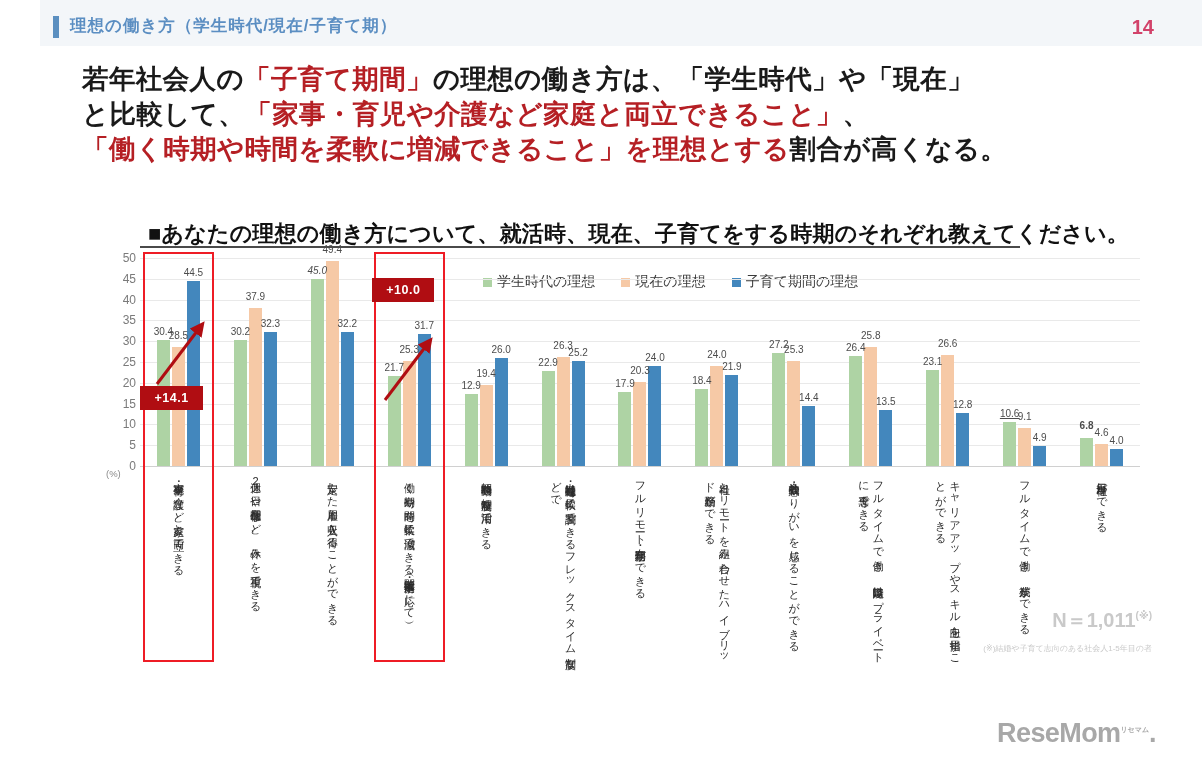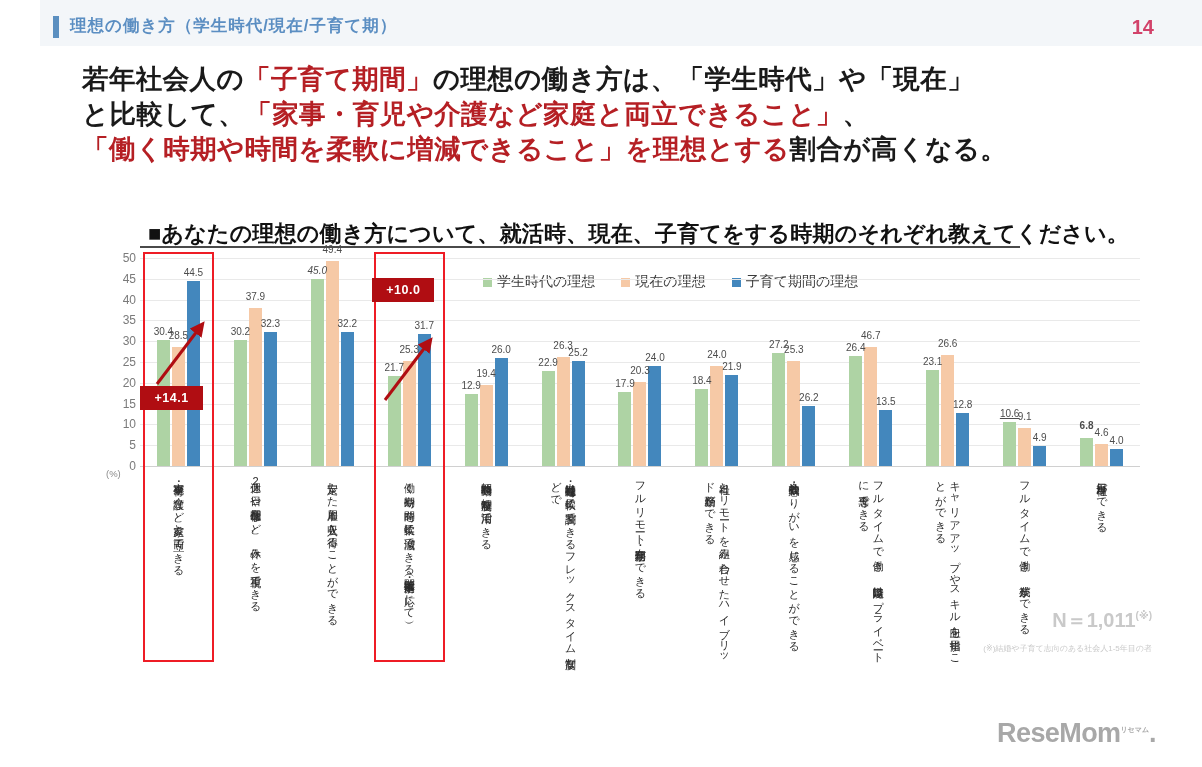--- a/index.html
+++ b/index.html
@@ -303,30 +303,30 @@
       <div class="vlabel" style="left: 591.923px; top: 102.896px;">21.9</div>
       <div class="group" style="left: 615.385px; width: 76.9231px;">
         <div class="bars">
           <div class="bar s0" title="学生時代の理想: 27.2" style="height: 113.152px;"></div>
           <div class="bar s1" title="現在の理想: 25.3" style="height: 105.248px;"></div>
           <div class="bar s2" title="子育て期間の理想: 14.4" style="height: 59.904px;"></div>
         </div>
       </div>
       <div class="vlabel" style="left: 638.846px; top: 80.848px;">27.2</div>
       <div class="vlabel" style="left: 653.846px; top: 85.752px;">25.3</div>
-      <div class="vlabel" style="left: 668.846px; top: 134.096px;">26.2</div>
+      <div class="vlabel" style="left: 668.846px; top: 134.096px;">14.4</div>
       <div class="group" style="left: 692.308px; width: 76.9231px;">
         <div class="bars">
           <div class="bar s0" title="学生時代の理想: 26.4" style="height: 109.824px;"></div>
           <div class="bar s1" title="現在の理想: 28.7" style="height: 119.392px;"></div>
           <div class="bar s2" title="子育て期間の理想: 13.5" style="height: 56.16px;"></div>
         </div>
       </div>
       <div class="vlabel" style="left: 715.769px; top: 84.176px;">26.4</div>
-      <div class="vlabel" style="left: 730.769px; top: 71.608px;">46.7</div>
+      <div class="vlabel" style="left: 730.769px; top: 71.608px;">25.8</div>
       <div class="vlabel" style="left: 745.769px; top: 137.84px;">13.5</div>
       <div class="group" style="left: 769.231px; width: 76.9231px;">
         <div class="bars">
           <div class="bar s0" title="学生時代の理想: 23.1" style="height: 96.096px;"></div>
           <div class="bar s1" title="現在の理想: 26.6" style="height: 110.656px;"></div>
           <div class="bar s2" title="子育て期間の理想: 12.8" style="height: 53.248px;"></div>
         </div>
       </div>
       <div class="vlabel" style="left: 792.692px; top: 97.904px;">23.1</div>
       <div class="vlabel" style="left: 807.692px; top: 80.344px;">26.6</div>

